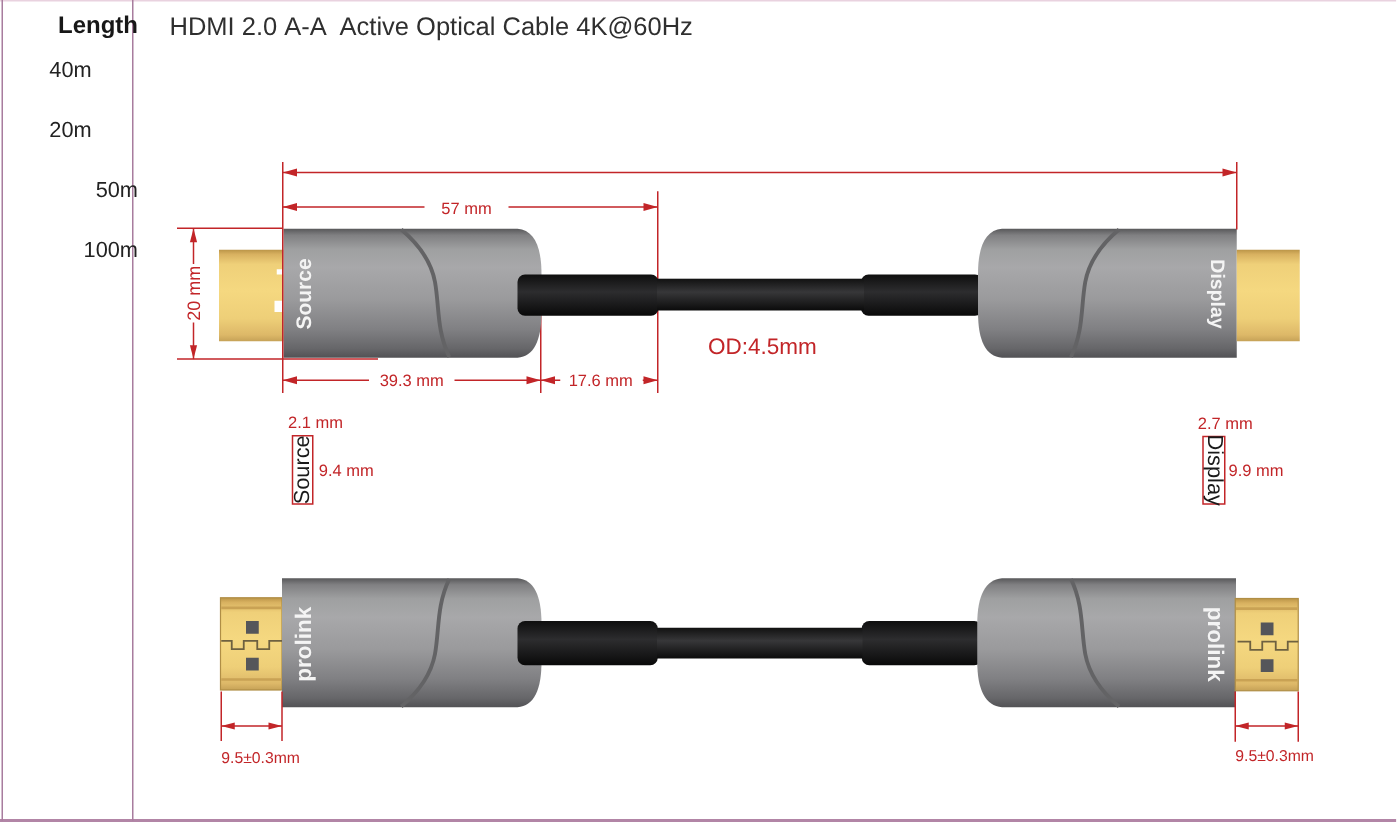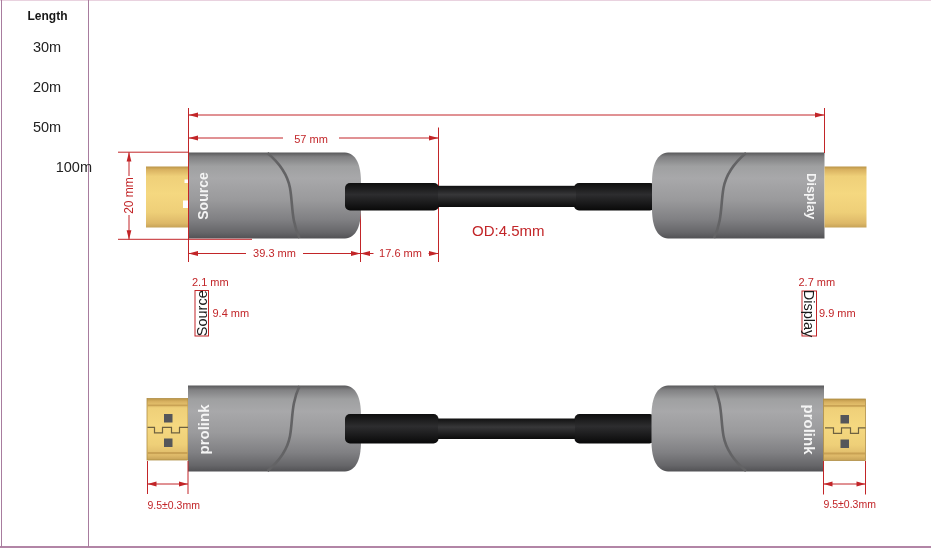--- a/index.html
+++ b/index.html
@@ -9,26 +9,27 @@
 </style>
 </head>
 <body>
 <div id="page">
 
   <div class="abs" style="left:0;top:0;width:931px;height:1px;background:#e9d2df;"></div>
   <div class="abs" style="left:0;top:546px;width:931px;height:1.5px;background:#b285a6;"></div>
   <div class="abs" style="left:0.5px;top:0;width:1.6px;height:547px;background:#a87c9e;"></div>
   <div class="abs" style="left:87.8px;top:0;width:1.6px;height:547px;background:#a87c9e;"></div>
 
-  <div class="abs" style="left:3px;top:9px;width:89px;text-align:center;font-weight:bold;font-size:12px;color:#171717;">Length</div>
-  <div class="abs" style="left:2px;top:39px;width:90px;text-align:center;font-size:14.5px;color:#222;">30m</div>
+  <div class="abs" style="left:3px;top:9px;width:89px;text-align:right;font-weight:bold;font-size:16px;color:#171717;">Length</div>
+  <div class="abs" style="left:2px;top:39px;width:90px;text-align:center;font-size:14.5px;color:#222;">40m</div>
   <div class="abs" style="left:2px;top:79px;width:90px;text-align:center;font-size:14.5px;color:#222;">20m</div>
-  <div class="abs" style="left:2px;top:119px;width:90px;text-align:center;font-size:14.5px;color:#222;">50m</div>
+  <div class="abs" style="left:2px;top:119px;width:90px;text-align:right;font-size:14.5px;color:#222;">50m</div>
   <div class="abs" style="left:2px;top:159px;width:90px;text-align:right;font-size:14.5px;color:#222;">100m</div>
 
+  <div class="abs" style="left:113px;top:8px;font-size:17px;color:#2f2f2f;">HDMI&nbsp;2.0&nbsp;A-A&nbsp; Active Optical Cable 4K@60Hz</div>
 
   <svg class="abs" style="left:0;top:0;" width="931" height="548" viewBox="0 0 931 548">
     <defs>
       <linearGradient id="goldV" x1="0" y1="0" x2="0" y2="1">
         <stop offset="0" stop-color="#bb9548"></stop>
         <stop offset="0.05" stop-color="#d8b160"></stop>
         <stop offset="0.16" stop-color="#efd079"></stop>
         <stop offset="0.45" stop-color="#f5d880"></stop>
         <stop offset="0.75" stop-color="#eecf78"></stop>
         <stop offset="0.93" stop-color="#ddb868"></stop>

